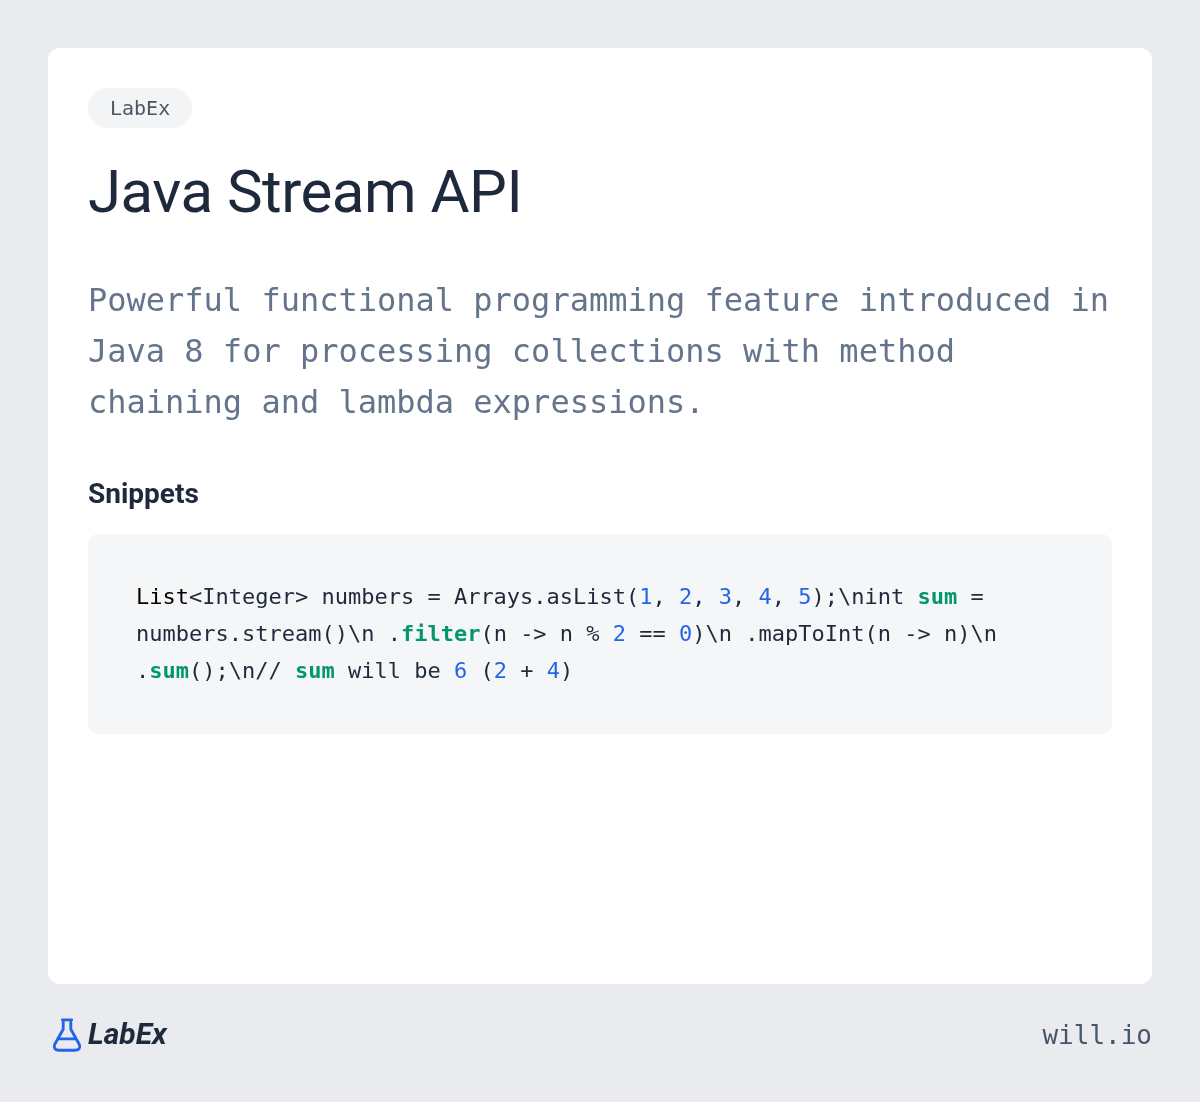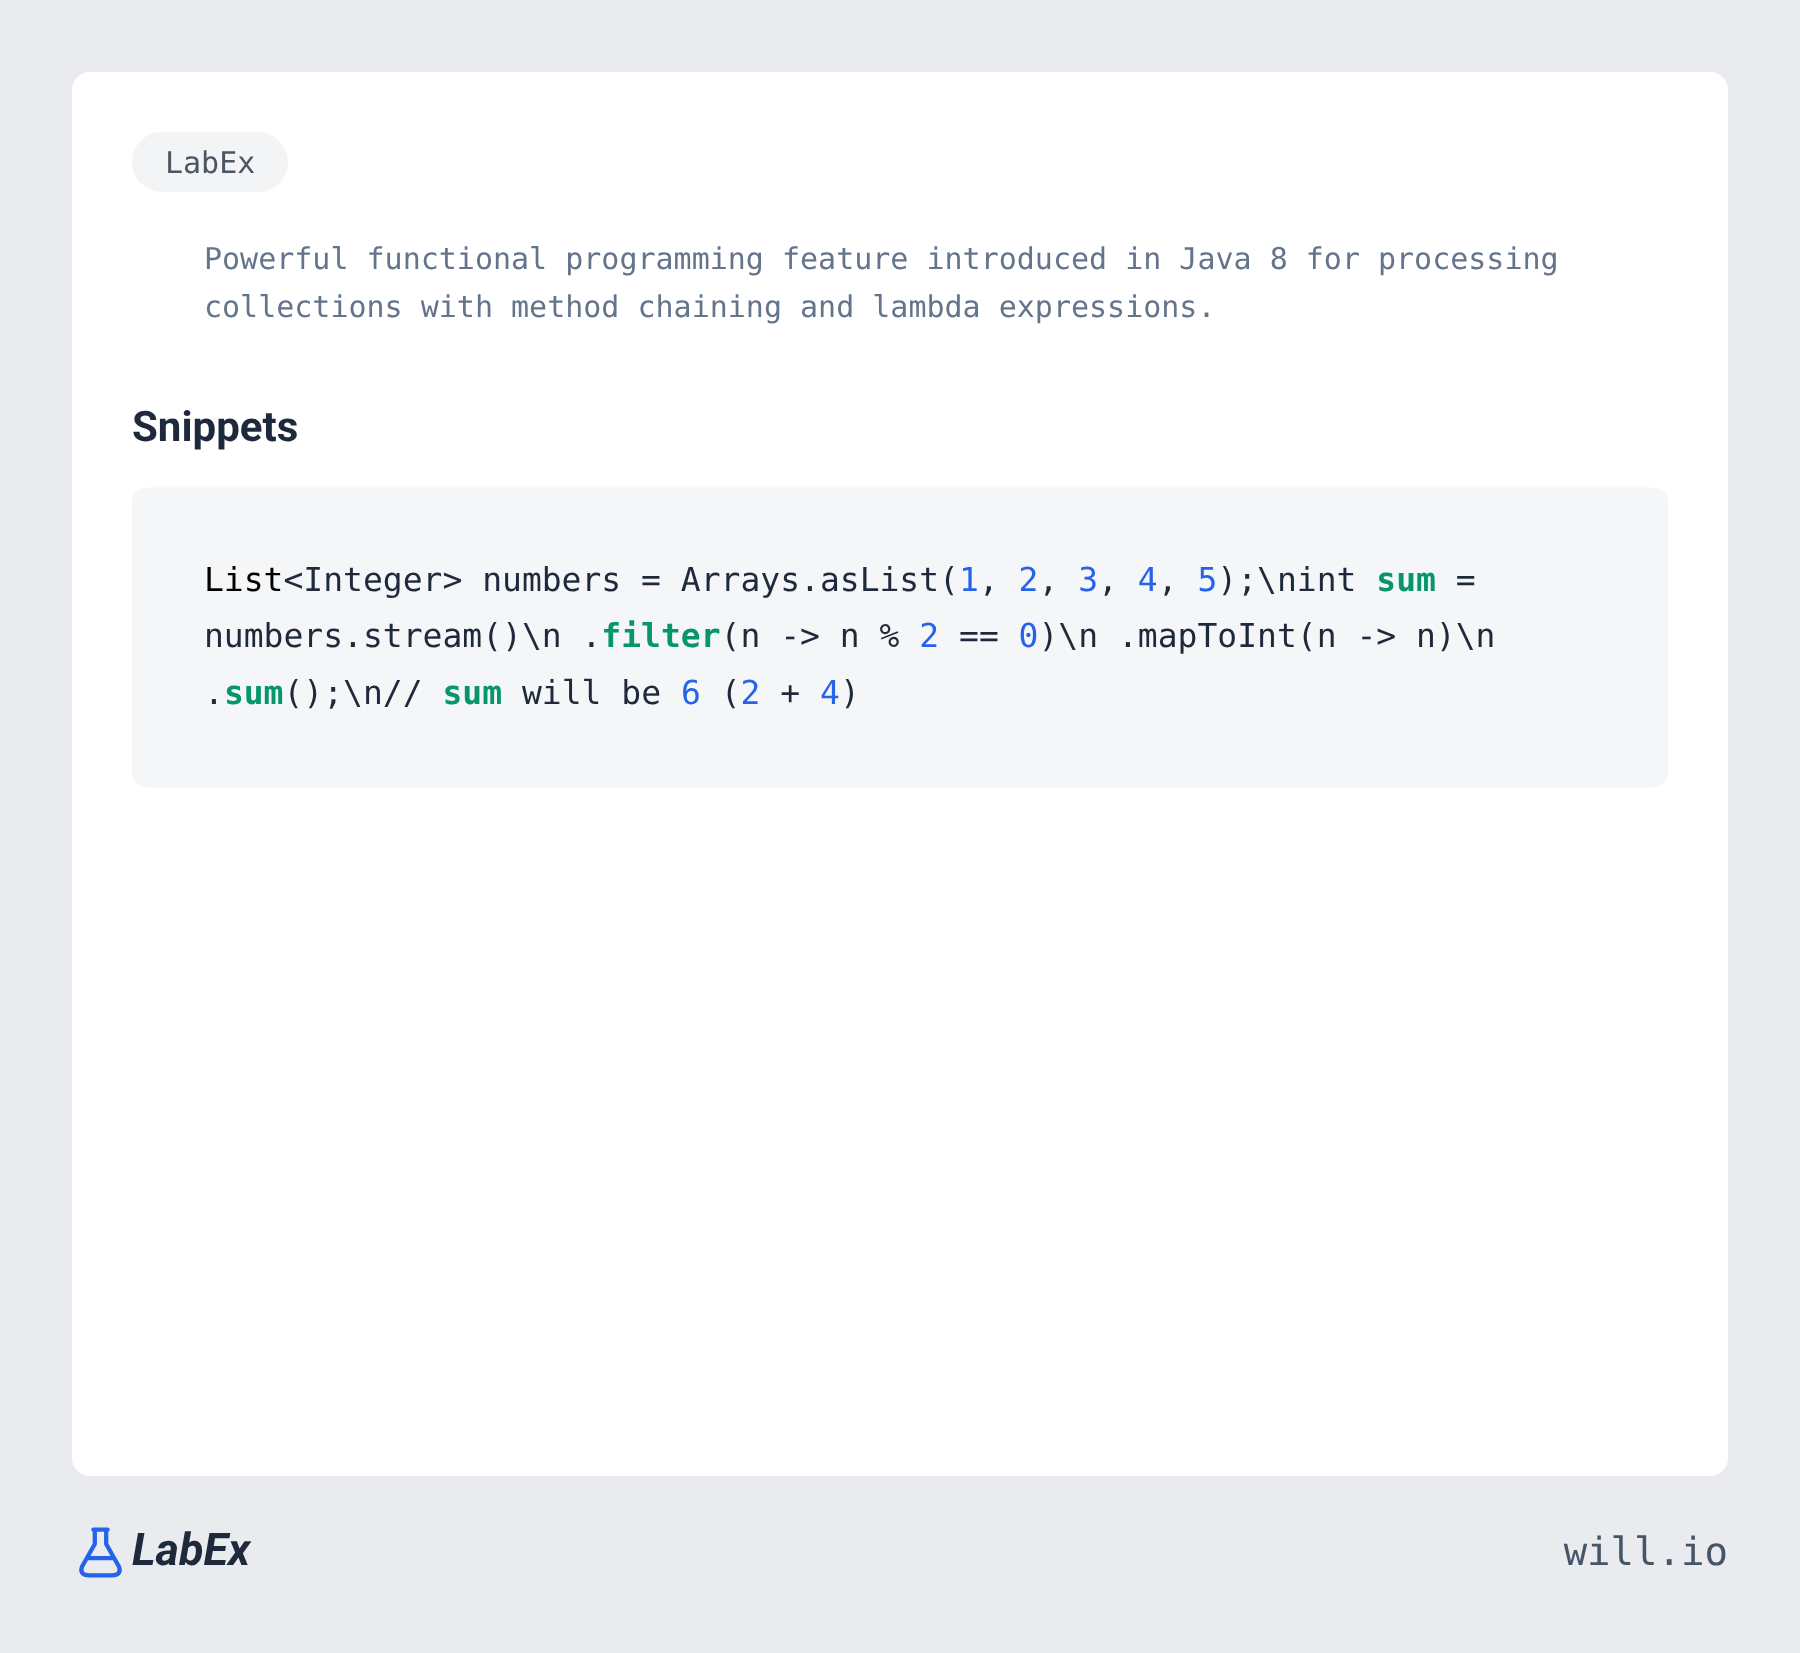--- a/index.html
+++ b/index.html
@@ -39,25 +39,24 @@
     .title {
       font-size: 60px;
       font-weight: 400;
       color: #1e293b;
       margin-bottom: 48px;
       letter-spacing: -0.5px;
     }
     
     .description {
       font-family: ui-monospace, SFMono-Regular, "SF Mono", Menlo, Monaco, Consolas, monospace;
-      font-size: 20px;
+      font-size: 32px;
       color: #64748b;
       line-height: 1.6;
       margin-bottom: 48px;
-      margin-left: 48px;
     }
     
     .section-heading {
       font-size: 28px;
       font-weight: 700;
       color: #1e293b;
       margin-bottom: 24px;
     }
     
     .code-block {
@@ -114,20 +113,21 @@
       font-size: 26px;
       color: #475569;
     }
   </style>
 </head>
 <body>
 
 <div class="card">
   <div class="tag">LabEx</div>
   
+  <h1 class="title">Java Stream API</h1>
   
   <p class="description">Powerful functional programming feature introduced in Java 8 for processing collections with method chaining and lambda expressions.</p>
   
   <h2 class="section-heading">Snippets</h2>
   
   <div class="code-block" id="code-target"><span class="keyword-red">List</span><span>&lt;Integer&gt; numbers = Arrays.asList(</span><span class="number">1</span><span>, </span><span class="number">2</span><span>, </span><span class="number">3</span><span>, </span><span class="number">4</span><span>, </span><span class="number">5</span><span>);\nint </span><span class="keyword-green">sum</span><span> = numbers.stream()\n    .</span><span class="keyword-green">filter</span><span>(n -&gt; n % </span><span class="number">2</span><span> == </span><span class="number">0</span><span>)\n    .mapToInt(n -&gt; n)\n    .</span><span class="keyword-green">sum</span><span>();\n// </span><span class="keyword-green">sum</span><span> will be </span><span class="number">6</span><span> (</span><span class="number">2</span><span> + </span><span class="number">4</span><span>)</span></div>
 </div>
 
 <div class="footer">
   <div class="logo">

